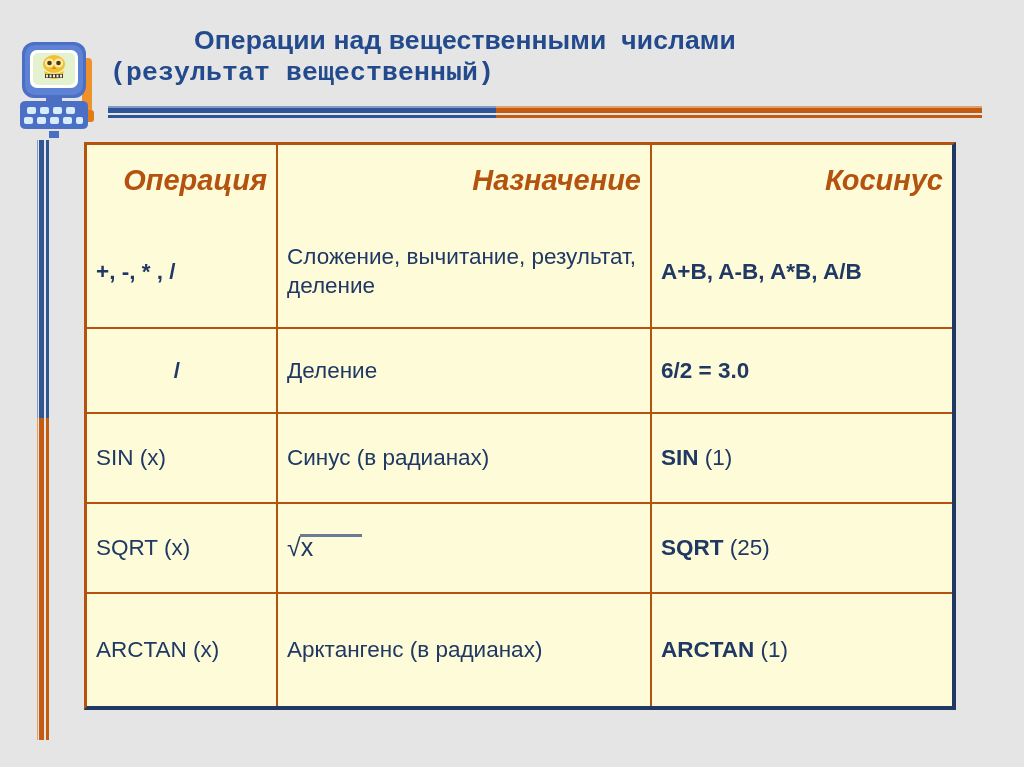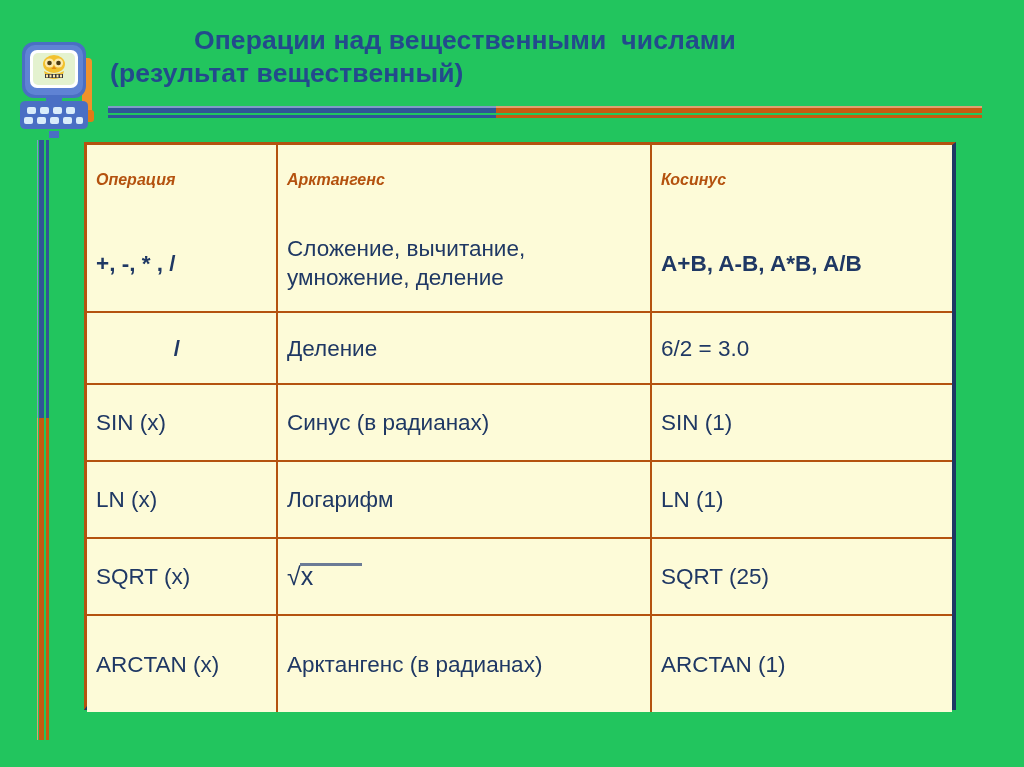--- a/index.html
+++ b/index.html
@@ -12,21 +12,21 @@
     background: #fdfbd8;
     font-family: "Liberation Sans", sans-serif;
     overflow: hidden;
     position: relative;
   }
 
   
   #slide {
     position: absolute;
     inset: 0;
-    background: #22c55e;
+    background: #e5e5e5;
   }
 
   
   #computer-icon {
     position: absolute;
     left: 16px;
     top: 36px;
     width: 92px;
     height: 104px;
   }
@@ -40,21 +40,21 @@
   }
   .title-line {
     color: #234a8c;
     font-weight: bold;
     font-size: 26.5px;
     line-height: 33px;
     letter-spacing: 0.1px;
     white-space: pre;
   }
   .title-line.l1 { text-align: center; padding-right: 170px;}
-  .title-line.l2 { text-align: left; }
+  .title-line.l2 { text-align: left; font-family: Liberation Mono, monospace; }
 
   
   #title-rule {
     position: absolute;
     left: 108px;
     top: 106px;
     width: 874px;
     height: 14px;
   }
   .rule-seg { position: absolute; }
@@ -128,37 +128,37 @@
   col.c-op  { width: 190px; }
   col.c-pur { width: 374px; }
   col.c-ex  { width: 301px; }
 
   
   thead th {
     height: 62px;
     color: #b4520f;
     font-style: italic;
     font-weight: bold;
-    font-size: 16px;
-    text-align: left;
+    font-size: 29px;
+    text-align: right;
   }
 
   
   tbody td {
     color: #1f3864;
     font-size: 22.5px;
     line-height: 29px;
   }
   td.op      { text-align: left;   padding-left: 14px; }
   td.op.ctr  { text-align: center; padding-left: 0; }
   td.op.bold { font-weight: bold; }
   td.purpose { text-align: left;   padding-left: 14px; }
   td.example { text-align: left;   padding-left: 14px; }
   td.example.bold { font-weight: bold; }
-  td.example .fn { font-weight: normal; }
+  td.example .fn { font-weight: bold; }
   td.example .arg { font-weight: normal; }
 
   .sqrt-expr {
     display: inline-block;
     position: relative;
     font-size: 23px;
     line-height: 28px;
     white-space: nowrap;
   }
   .sqrt-expr .radical { font-size: 25px; }
@@ -257,45 +257,40 @@
   <div id="ops-table-wrap">
     <table class="ops">
       <colgroup>
         <col class="c-op">
         <col class="c-pur">
         <col class="c-ex">
       </colgroup>
       <thead>
         <tr>
           <th>Операция</th>
-          <th>Арктангенс</th>
+          <th>Назначение</th>
           <th>Косинус</th>
         </tr>
       </thead>
       <tbody>
         <tr class="r1">
           <td class="op bold">+, -, * , /</td>
-          <td class="purpose">Сложение, вычитание, умножение, деление</td>
+          <td class="purpose">Сложение, вычитание, результат, деление</td>
           <td class="example"><span class="fn" style="font-weight:bold">A+B, A-B, A*B, A/B</span><span class="arg"></span></td>
         </tr>
         <tr class="r2">
           <td class="op ctr bold">/</td>
           <td class="purpose">Деление</td>
           <td class="example bold"><span class="fn">6/2 = 3.0</span><span class="arg"></span></td>
         </tr>
         <tr class="r3">
           <td class="op">SIN (x)</td>
           <td class="purpose">Синус (в радианах)</td>
           <td class="example"><span class="fn">SIN</span><span class="arg"> (1)</span></td>
         </tr>
-        <tr class="r5">
-          <td class="op">LN (x)</td>
-          <td class="purpose">Логарифм</td>
-          <td class="example"><span class="fn">LN</span><span class="arg"> (1)</span></td>
-        </tr>
         <tr class="r6">
           <td class="op">SQRT (x)</td>
           <td class="purpose"><span class="sqrt-expr"><span class="overbar"></span><span class="radical">√x</span></span></td>
           <td class="example"><span class="fn">SQRT</span><span class="arg"> (25)</span></td>
         </tr>
         <tr class="r7">
           <td class="op">ARCTAN (x)</td>
           <td class="purpose">Арктангенс (в радианах)</td>
           <td class="example"><span class="fn">ARCTAN</span><span class="arg"> (1)</span></td>
         </tr>

